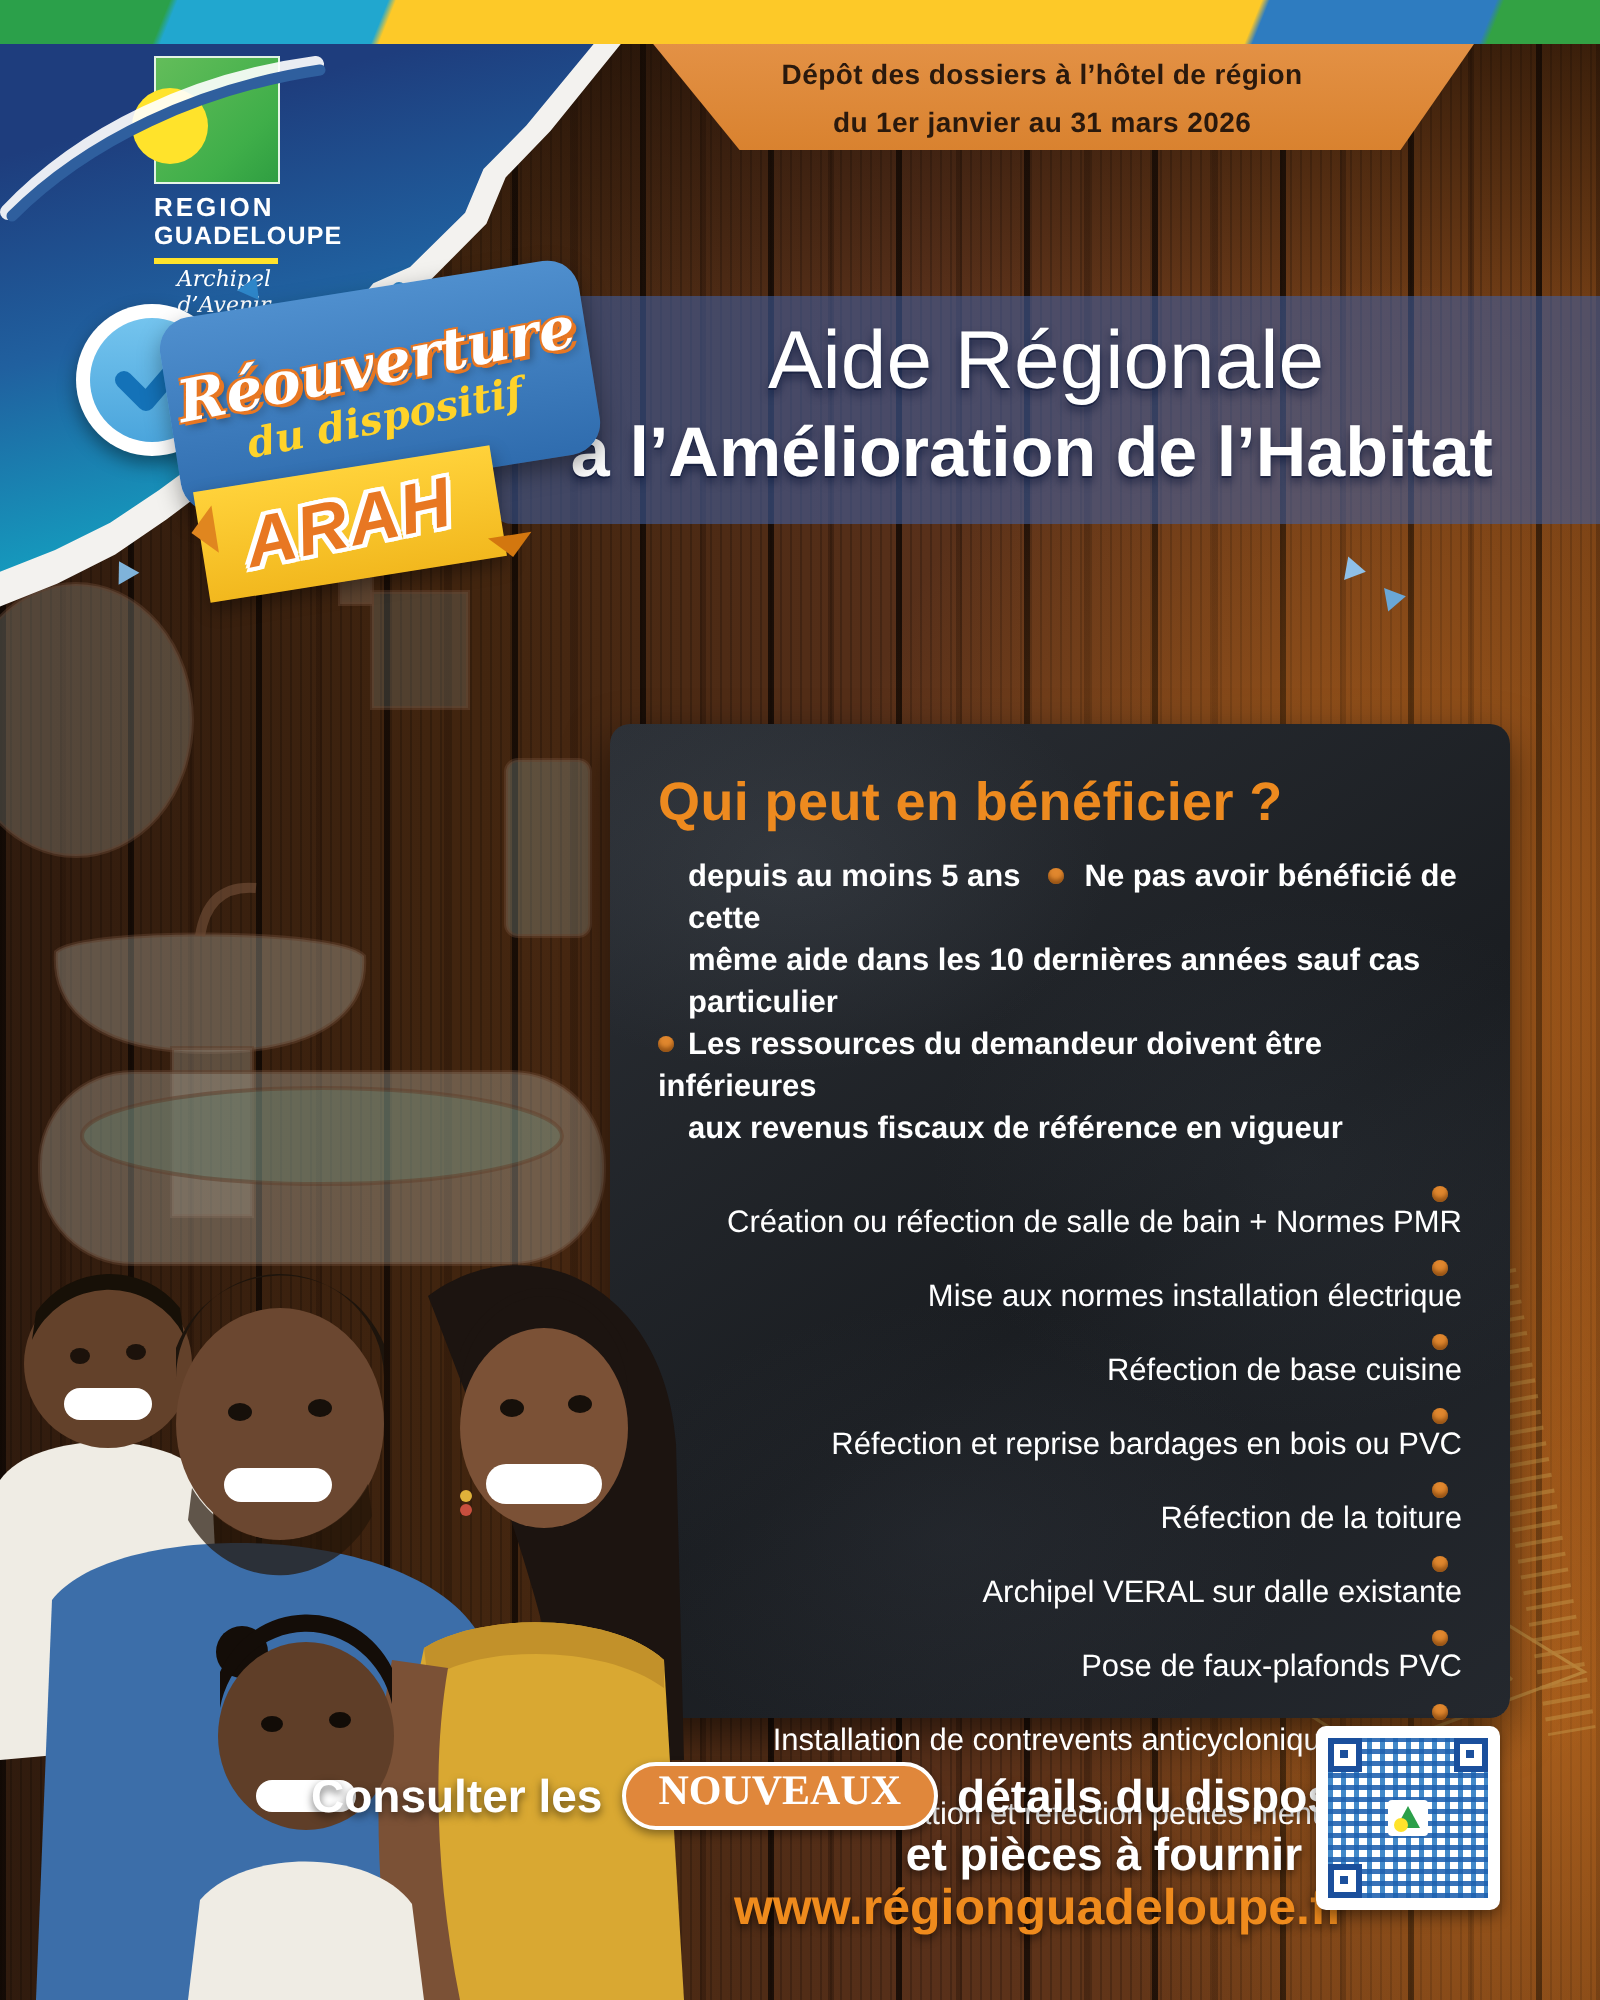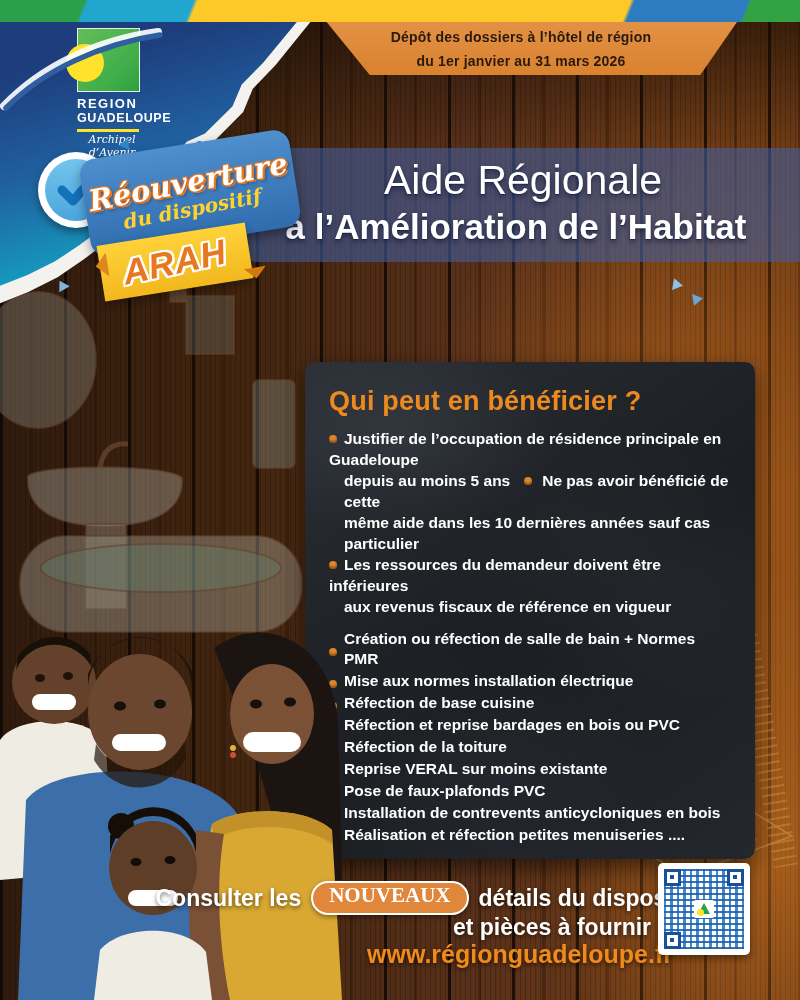--- a/index.html
+++ b/index.html
@@ -75,21 +75,21 @@
       radial-gradient(250px 170px at 38% 82%, rgba(66,72,84,.18), rgba(0,0,0,0) 70%),
       linear-gradient(145deg,#2b2f35,#1a1d21 55%,#24282e);
     box-shadow:0 8px 22px rgba(0,0,0,.55);}
   .panel h2{margin:0;color:#ed8a1f;font-size:27px;line-height:30px;font-weight:bold;letter-spacing:.2px;}
   .who{margin-top:12px;color:#fff;font-weight:bold;font-size:15.5px;line-height:21px;}
   .dot{display:inline-block;width:8px;height:8px;border-radius:50%;background:#e0872e;margin:0 7px 1px 0;
     box-shadow:inset 0 -2px 2px rgba(110,55,8,.65);}
   .dot.mid{margin-left:14px;margin-right:10px;}
   .expenses-head{margin-top:22px !important;}
   .expenses{list-style:none;margin:12px 0 0;padding:0;}
-  .expenses li{display:flex;align-items:center;color:#fff;font-weight:bold;font-size:15.5px;line-height:20px;margin-bottom:2px;}
+  .expenses li{display:flex;align-items:flex-end;color:#fff;font-weight:normal;font-size:15.5px;line-height:20px;margin-bottom:2px;flex-direction:column;}
   .expenses .dot{flex:0 0 8px;margin-top:6px;}
   
   .blueprint{left:588px;top:618px;width:212px;height:262px;opacity:.55;pointer-events:none;}
   
   .bath{left:0;top:268px;width:312px;height:372px;opacity:.62;pointer-events:none;}
   
   .family{left:0;top:618px;width:342px;height:382px;pointer-events:none;}
   
   .f-line1{left:40px;top:881px;width:770px;display:flex;align-items:center;justify-content:center;gap:10px;}
   .f-text{color:#fff;font-weight:bold;font-size:23px;text-shadow:0 2px 4px rgba(0,0,0,.55);}
@@ -187,21 +187,20 @@
     <div class="ribbon-w2">du dispositif</div>
   </div>
 
   <div class="abs arah">
     <span>ARAH</span>
   </div>
 
   <div class="abs panel">
     <h2>Qui peut en bénéficier ?</h2>
     <div class="who">
-      <div><span class="dot"></span><span>Justifier de l’occupation de résidence principale en Guadeloupe</span></div>
       <div style="padding-left:15px;"><span>depuis au moins 5 ans</span><span class="dot mid"></span><span>Ne pas avoir bénéficié de cette</span></div>
       <div style="padding-left:15px;"><span>même aide dans les 10 dernières années sauf cas particulier</span></div>
       <div><span class="dot"></span><span>Les ressources du demandeur doivent être inférieures</span></div>
       <div style="padding-left:15px;"><span>aux revenus fiscaux de référence en vigueur</span></div>
     </div>
 
     <ul class="expenses">
       <li>
           <span class="dot"></span>
           <span>Création ou réfection de salle de bain + Normes PMR</span>
@@ -217,21 +216,21 @@
       <li>
           <span class="dot"></span>
           <span>Réfection et reprise bardages en bois ou PVC</span>
         </li>
       <li>
           <span class="dot"></span>
           <span>Réfection de la toiture</span>
         </li>
       <li>
           <span class="dot"></span>
-          <span>Reprise VERAL sur moins existante</span>
+          <span>Archipel VERAL sur dalle existante</span>
         </li>
       <li>
           <span class="dot"></span>
           <span>Pose de faux-plafonds PVC</span>
         </li>
       <li>
           <span class="dot"></span>
           <span>Installation de contrevents anticycloniques en bois</span>
         </li>
       <li>

